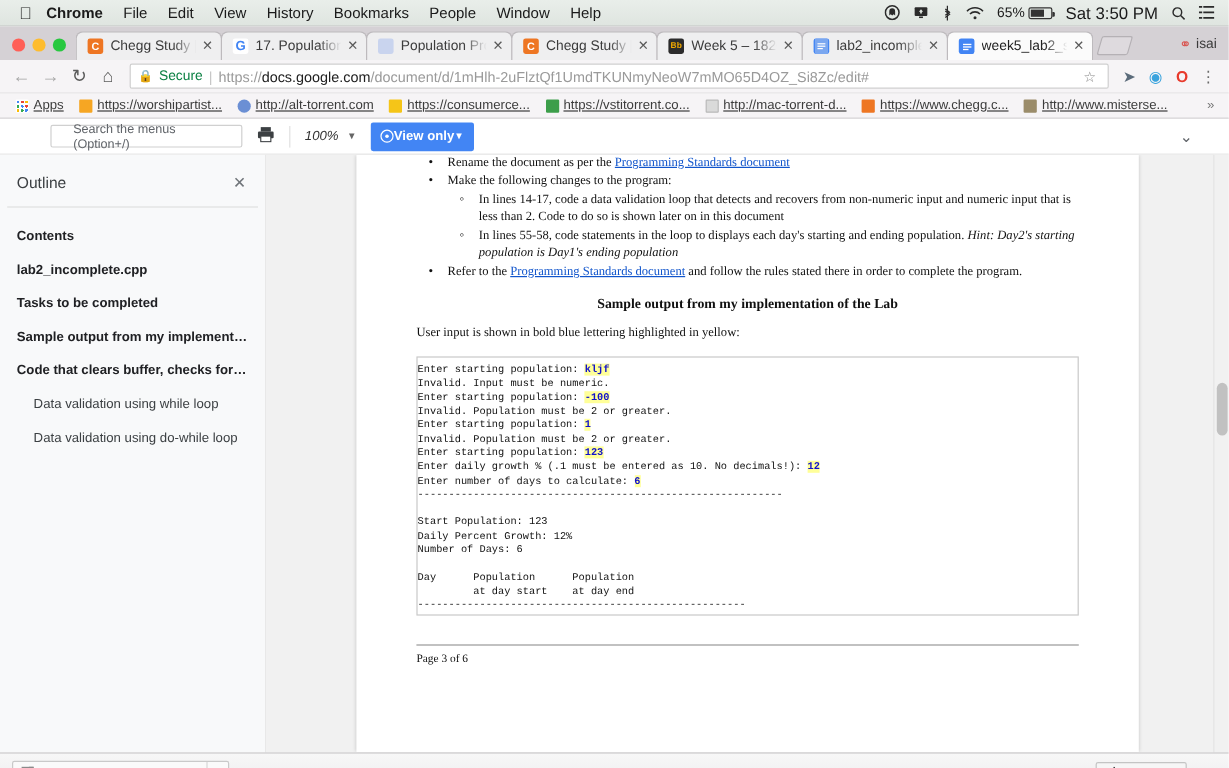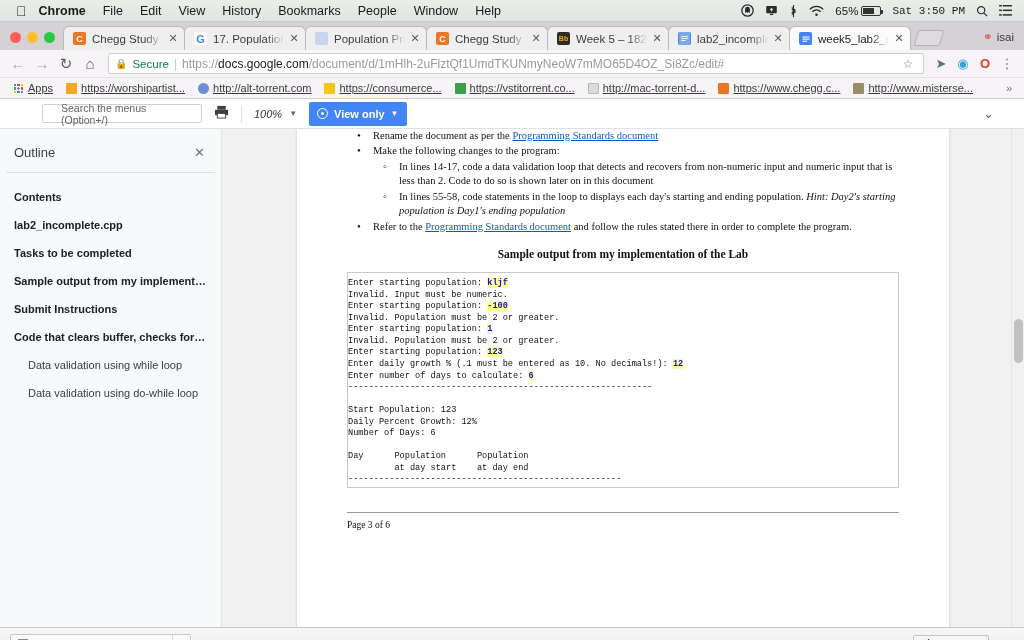--- a/index.html
+++ b/index.html
@@ -157,21 +157,21 @@
     width: 160px; height: 19px; border:1px solid #d0d0d0; border-radius:2px;
     display:flex; align-items:center; padding: 0 18px;
     font-size: 10.5px; color:#5f6368;
   }
   .tbdiv { width:1px; height:18px; background:#e0e0e0; }
   .printico { font-size:13px; color:#444; }
   .zoomsel { display:flex; align-items:center; gap:7px; font-size:11px; color:#333;font-style:italic; }
   .caret { font-size:8px; color:#666; }
   #viewonly {
     background:#4285f4; color:#fff; height:20px; border-radius:2px;
-    display:flex; align-items:center; gap:6px; padding: 12px 8px;
+    display:flex; align-items:center; padding: 12px 8px;
     font-size: 11px; font-weight: bold;
   }
   .eye {
     width:11px; height:11px; border:1.6px solid #fff; border-radius:50%;
     display:inline-flex; align-items:center; justify-content:center;
   }
   .eye::after { content:""; width:3px; height:3px; background:#fff; border-radius:50%; }
   #docstoolbar .rightchev { margin-left:auto; padding-right: 30px; color:#5f6368; font-size:13px; }
 
   
@@ -307,21 +307,21 @@
           <path d="M4 7.3 A7 7 0 0 1 14 7.3" stroke="#2b2b2b" stroke-width="1.6" fill="none"></path>
           <circle cx="9" cy="11" r="1.5" fill="#2b2b2b"></circle>
         </svg>
     </span>
     <span class="batt">
       <span>65%</span>
       <span class="batt-body">
           <span class="batt-fill"></span>
         </span>
     </span>
-    <span style="font-size:11px;font-family:Liberation Mono, monospace;">Sat 3:50 PM</span>
+    <span style="font-size:14px;">Sat 3:50 PM</span>
     <span class="ic">
       <svg width="12" height="12" viewBox="0 0 14 14">
           <circle cx="6" cy="6" r="4.2" fill="none" stroke="#2b2b2b" stroke-width="1.4"></circle>
           <line x1="9.2" y1="9.2" x2="13" y2="13" stroke="#2b2b2b" stroke-width="1.4"></line>
         </svg>
     </span>
     <span class="ic">
       <svg width="13" height="11" viewBox="0 0 14 12">
           <g fill="#2b2b2b">
             <rect x="0" y="0" width="3" height="1.6"></rect>
@@ -485,38 +485,38 @@
   <div id="outline">
     <div class="ohead">
       <span>Outline</span>
       <span class="oclose">✕</span>
     </div>
     <div class="orule"></div>
     <div class="oitem">Contents</div>
     <div class="oitem">lab2_incomplete.cpp</div>
     <div class="oitem">Tasks to be completed</div>
     <div class="oitem">Sample output from my implementati…</div>
-    <div class="oitem">Submit Instructions</div>
     <div class="oitem">Code that clears buffer, checks for no…</div>
     <div class="oitem sub">Data validation using while loop</div>
     <div class="oitem sub">Data validation using do-while loop</div>
   </div>
 
   <div id="canvas">
     <div id="page">
 
       <ul class="doclist">
         <li class="lvl1"><span>Rename the document as per the </span><a class="lnk">Programming Standards document</a></li>
         <li class="lvl1"><span>Make the following changes to the program:</span></li>
         <li class="lvl2"><span>In lines 14-17, code a data validation loop that detects and recovers from non-numeric input and numeric input that is less than 2. Code to do so is shown later on in this document</span></li>
         <li class="lvl2"><span>In lines 55-58, code statements in the loop to displays each day's starting and ending population. </span><span class="ital">Hint: Day2's starting population is Day1's ending population</span></li>
         <li class="lvl1"><span>Refer to the </span><a class="lnk">Programming Standards document</a><span> and follow the rules stated there in order to complete the program.</span></li>
       </ul>
 
       <div class="samptitle">Sample output from my implementation of the Lab</div>
+      <div class="subline">User input is shown in bold blue lettering highlighted in yellow:</div>
 
       <div id="codeblock"><div><span>Enter starting population: </span><span class="ui" style="background: rgb(255, 255, 153); color: rgb(17, 17, 204);">kljf</span></div><div><span>Invalid. Input must be numeric.</span></div><div><span>Enter starting population: </span><span class="ui" style="background: rgb(255, 255, 153); color: rgb(17, 17, 204);">-100</span></div><div><span>Invalid. Population must be 2 or greater.</span></div><div><span>Enter starting population: </span><span class="ui" style="background: rgb(255, 255, 153); color: rgb(17, 17, 204);">1</span></div><div><span>Invalid. Population must be 2 or greater.</span></div><div><span>Enter starting population: </span><span class="ui" style="background: rgb(255, 255, 153); color: rgb(17, 17, 204);">123</span></div><div><span>Enter daily growth % (.1 must be entered as 10. No decimals!): </span><span class="ui" style="background: rgb(255, 255, 153); color: rgb(17, 17, 204);">12</span></div><div><span>Enter number of days to calculate: </span><span class="ui" style="background: rgb(255, 255, 153); color: rgb(17, 17, 204);">6</span></div><div><span>-----------------------------------------------------------</span></div><div>&nbsp;</div><div><span>Start Population: 123</span></div><div><span>Daily Percent Growth: 12%</span></div><div><span>Number of Days: 6</span></div><div>&nbsp;</div><div><span>Day      Population      Population</span></div><div><span>         at day start    at day end</span></div><div><span>-----------------------------------------------------</span></div><div><span>1      123             137</span></div></div>
 
       <div class="pagerule"></div>
       <div class="pagenum">Page 3 of 6</div>
     </div>
 
     <div id="vscroll">
       <div id="vthumb"></div>
     </div>

